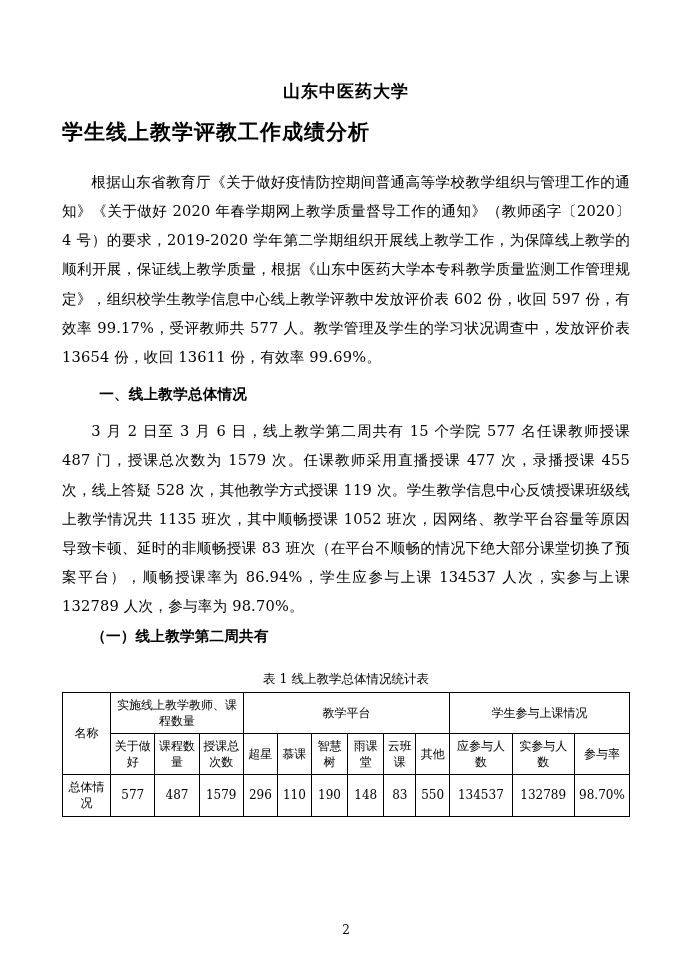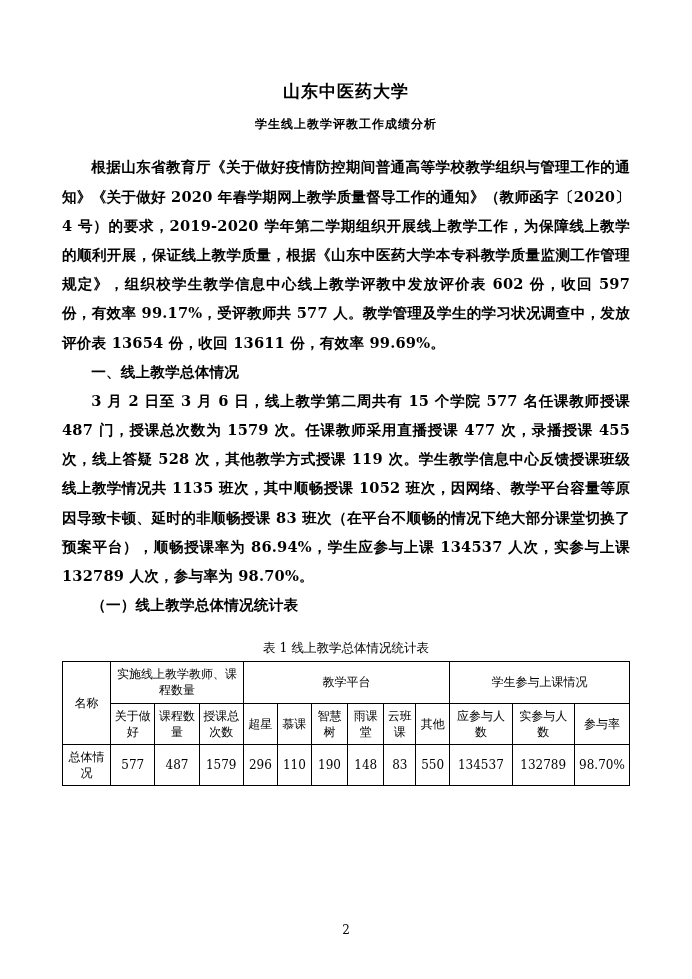--- a/index.html
+++ b/index.html
@@ -23,41 +23,39 @@
   }
   .doc-title {
     text-align: center;
     font-size: 17px;
     font-weight: bold;
     letter-spacing: 1px;
     line-height: 1.6;
     margin: 0 0 2px 0;
   }
   .doc-subtitle {
-    text-align: center;
-    font-size: 12px;
+    font-size: 21px;
     font-weight: bold;
     letter-spacing: 1px;
     line-height: 1.6;
     margin: 10px 0 18px 0;
   }
   p.para {
     font-size: 14.6px;
     line-height: 2.0;
     margin: 0 0 0 0;
     text-align: justify;
     text-justify: inter-ideograph;
     text-indent: 2em;
     letter-spacing: 0.2px;
-    font-weight: bold;
   }
   p.heading {
     font-size: 14.6px;
     line-height: 2.0;
-    margin: 0;
+    margin: 8px;
     font-weight: bold;
     text-indent: 2em;
     letter-spacing: 0.2px;
   }
   p.subheading {
     font-size: 14.6px;
     line-height: 2.0;
     margin: 0;
     font-weight: bold;
     text-indent: 2em;
@@ -107,21 +105,21 @@
 
   <h1 class="doc-title">山东中医药大学</h1>
   <h2 class="doc-subtitle">学生线上教学评教工作成绩分析</h2>
 
   <p class="para">根据山东省教育厅《关于做好疫情防控期间普通高等学校教学组织与管理工作的通知》《关于做好 2020 年春学期网上教学质量督导工作的通知》（教师函字〔2020〕4 号）的要求，2019-2020 学年第二学期组织开展线上教学工作，为保障线上教学的顺利开展，保证线上教学质量，根据《山东中医药大学本专科教学质量监测工作管理规定》，组织校学生教学信息中心线上教学评教中发放评价表 602 份，收回 597 份，有效率 99.17%，受评教师共 577 人。教学管理及学生的学习状况调查中，发放评价表 13654 份，收回 13611 份，有效率 99.69%。</p>
 
   <p class="heading">一、线上教学总体情况</p>
 
   <p class="para">3 月 2 日至 3 月 6 日，线上教学第二周共有 15 个学院 577 名任课教师授课 487 门，授课总次数为 1579 次。任课教师采用直播授课 477 次，录播授课 455 次，线上答疑 528 次，其他教学方式授课 119 次。学生教学信息中心反馈授课班级线上教学情况共 1135 班次，其中顺畅授课 1052 班次，因网络、教学平台容量等原因导致卡顿、延时的非顺畅授课 83 班次（在平台不顺畅的情况下绝大部分课堂切换了预案平台），顺畅授课率为 86.94%，学生应参与上课 134537 人次，实参与上课 132789 人次，参与率为 98.70%。</p>
 
-  <p class="subheading">（一）线上教学总体情况统计表</p>
+  <p class="subheading">（一）线上教学第二周共有</p>
 
   <div class="table-caption">表 1 线上教学总体情况统计表</div>
 
   <table class="stats">
     <colgroup>
       <col style="width:8.5%">
       <col style="width:7.8%">
       <col style="width:7.8%">
       <col style="width:7.8%">
       <col style="width:6.0%">

